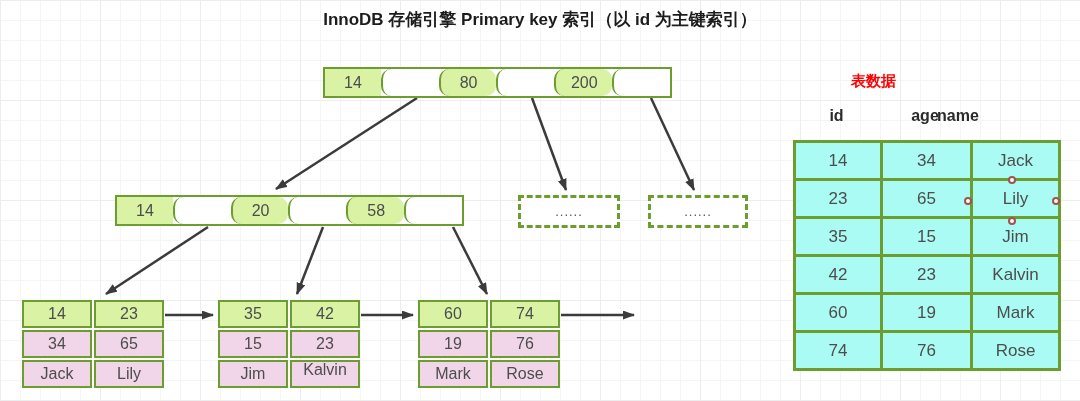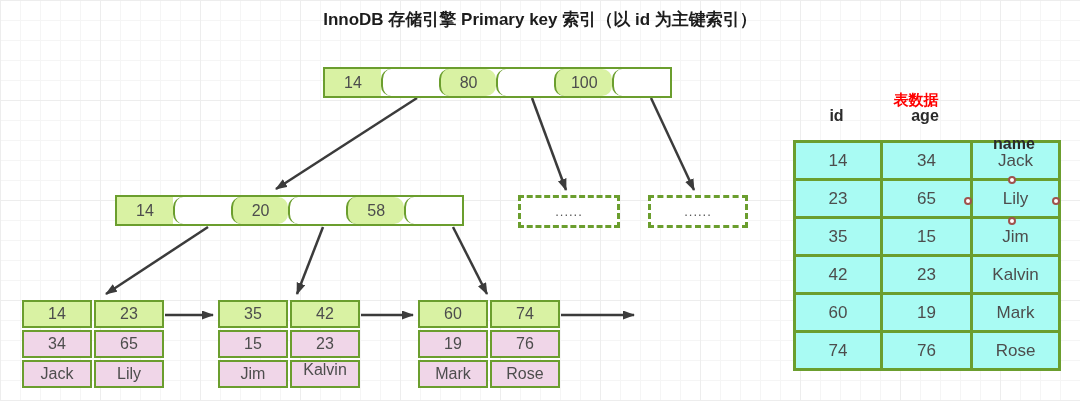--- a/index.html
+++ b/index.html
@@ -100,43 +100,43 @@
     padding: 0 10px;
     word-break: break-all;
     line-height: 15px;
     text-align: center;
     align-items: flex-start;
   }
 
   
   .tbl-label {
     position: absolute;
-    left: 851px; top: 91px;
+    left: 851px; top: 72px;
     width: 130px;
-    text-align: center;
+    text-align: left;
     font-size: 15px;
     font-weight: bold;
     color: #ff0000;
     z-index: 3;
   }
   .tbl-header {
     position: absolute;
     top: 105px;
     height: 22px;
     display: flex;
     align-items: center;
     justify-content: center;
     font-size: 16px;
     font-weight: bold;
     color: #2b2b2b;
     z-index: 3;
   }
   .hdr-id   { left: 793px; width: 87px; }
   .hdr-age  { left: 880px; width: 90px; }
-  .hdr-name { left: 970px; width: 88px; margin-top: 28px; }
+  .hdr-name { left: 914px; width: 88px; }
 
   table.data-table {
     position: absolute;
     left: 793px; top: 140px;
     border-collapse: collapse;
     z-index: 2;
   }
   table.data-table td {
     border: 3px solid #6b9e2e;
     background: #a9fbf3;
@@ -180,21 +180,21 @@
     <line x1="165" y1="315" x2="213" y2="315" stroke="#3b3b3b" stroke-width="2.5" marker-end="url(#ah)"></line>
     <line x1="361" y1="315" x2="413" y2="315" stroke="#3b3b3b" stroke-width="2.5" marker-end="url(#ah)"></line>
     <line x1="561" y1="315" x2="634" y2="315" stroke="#3b3b3b" stroke-width="2.5" marker-end="url(#ah)"></line>
   </svg>
 
   <div class="pnode" style="left:323px; top:67px;">
     <div class="pcell val">14</div>
     <div class="pcell"></div>
     <div class="pcell val">80</div>
     <div class="pcell"></div>
-    <div class="pcell val">100</div>
+    <div class="pcell val">200</div>
     <div class="pcell"></div>
   </div>
 
   <div class="pnode" style="left:115px; top:195px;">
     <div class="pcell val">14</div>
     <div class="pcell"></div>
     <div class="pcell val">20</div>
     <div class="pcell"></div>
     <div class="pcell val">58</div>
     <div class="pcell"></div>

